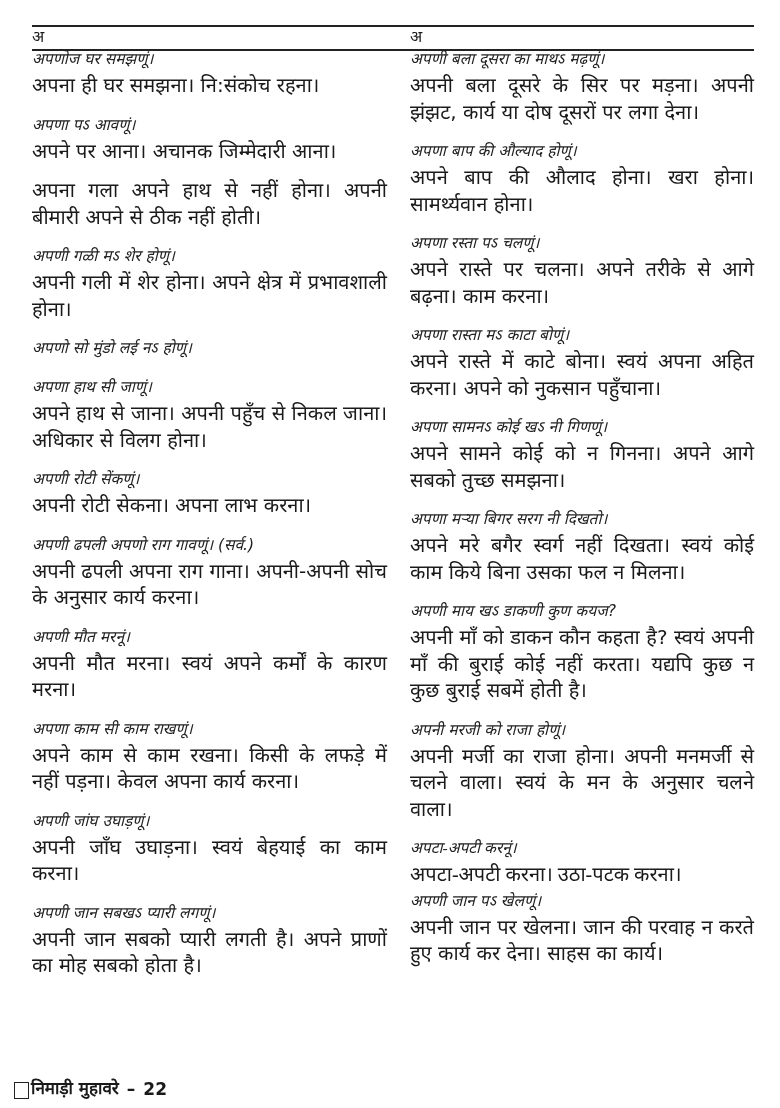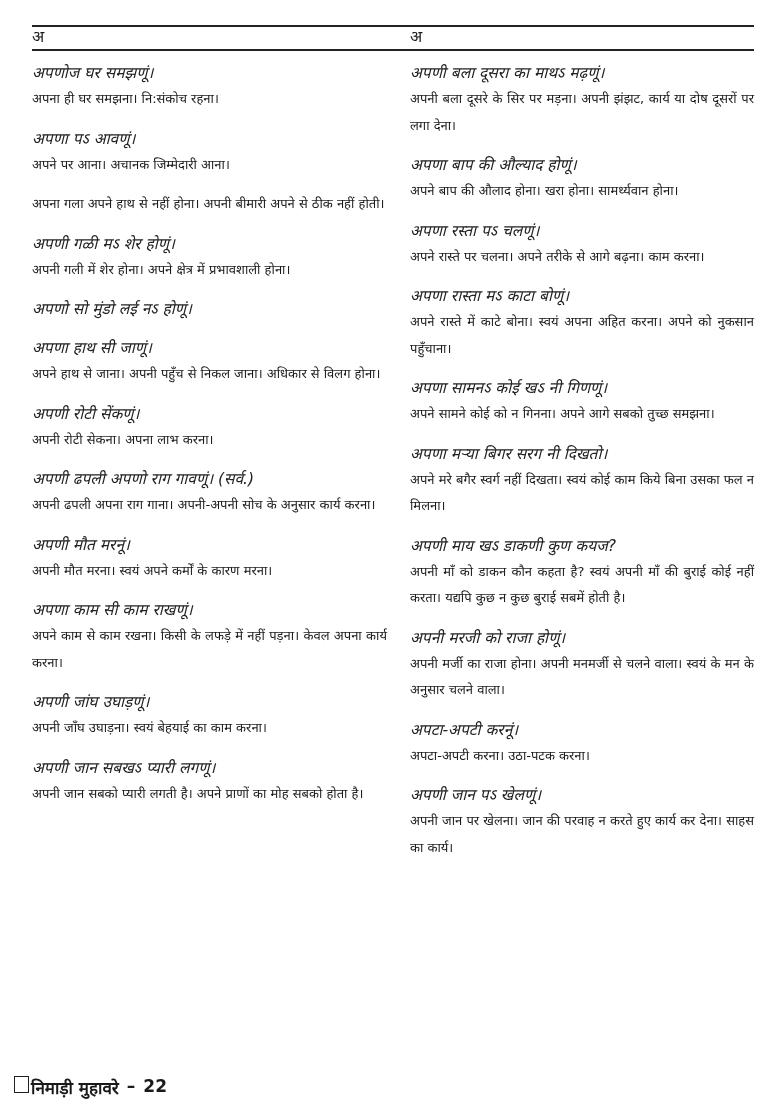--- a/index.html
+++ b/index.html
@@ -4,27 +4,27 @@
 <style>
   html, body { margin: 0; padding: 0; background: #ffffff; }
   body { width: 780px; height: 1108px; position: relative; overflow: hidden; color: #1a1a1a; font-family: "DejaVu Sans", sans-serif; }
   .page { position: absolute; left: 32px; top: 0; width: 722px; }
   .rule { position: absolute; left: 0; width: 722px; height: 2px; background: #222; }
   .rule.top { top: 25px; }
   .rule.bot { top: 49px; }
   .hdr { position: absolute; top: 27px; font-size: 16px; line-height: 20px; }
   .hdr.left { left: 0; }
   .hdr.right { left: 378px; }
-  .col { position: absolute; top: 60px; }
+  .col { position: absolute; top: 46px; }
   .col.left { left: 0; width: 355px; }
   .col.right { left: 378px; width: 344px; }
   .entry { margin-bottom: 13px; }
   .idiom { font-style: italic; font-size: 15.5px; line-height: 26px; color: #222; }
-  .meaning { font-size: 13px; line-height: 26.5px; text-align: justify; }
-  .footer { position: absolute; left: 14px; top: 1076px; font-size: 17px; font-weight: bold; display: flex; align-items: flex-start; }
+  .meaning { font-size: 20px; line-height: 26.5px; text-align: justify; }
+  .footer { position: absolute; left: 14px; top: 1076px; font-size: 17px; font-weight: bold; display: flex; align-items: flex-end; }
   .box { display: inline-block; width: 13px; height: 15px; border: 1.5px solid #222; margin-right: 2px; }
 </style>
 </head>
 <body>
 
 <div class="page">
   <div class="rule top"></div>
   <div class="hdr left">अ</div>
   <div class="hdr right">अ</div>
   <div class="rule bot"></div>
@@ -103,21 +103,21 @@
         <div class="meaning">अपने मरे बगैर स्वर्ग नहीं दिखता। स्वयं कोई काम किये बिना उसका फल न मिलना।</div>
       </div>
       <div class="entry">
         <div class="idiom">अपणी माय खऽ डाकणी कुण कयज?</div>
         <div class="meaning">अपनी माँ को डाकन कौन कहता है? स्वयं अपनी माँ की बुराई कोई नहीं करता। यद्यपि कुछ न कुछ बुराई सबमें होती है।</div>
       </div>
       <div class="entry">
         <div class="idiom">अपनी मरजी को राजा होणूं।</div>
         <div class="meaning">अपनी मर्जी का राजा होना। अपनी मनमर्जी से चलने वाला। स्वयं के मन के अनुसार चलने वाला।</div>
       </div>
-      <div class="entry" style="margin-bottom: 13px;">
+      <div class="entry" style="margin-bottom: 0px; font-family: Liberation Serif, serif;">
         <div class="idiom">अपटा-अपटी करनूं।</div>
         <div class="meaning">अपटा-अपटी करना। उठा-पटक करना।</div>
       </div>
       <div class="entry">
         <div class="idiom">अपणी जान पऽ खेलणूं।</div>
         <div class="meaning">अपनी जान पर खेलना। जान की परवाह न करते हुए कार्य कर देना। साहस का कार्य।</div>
       </div>
     </div>
 </div>
 

